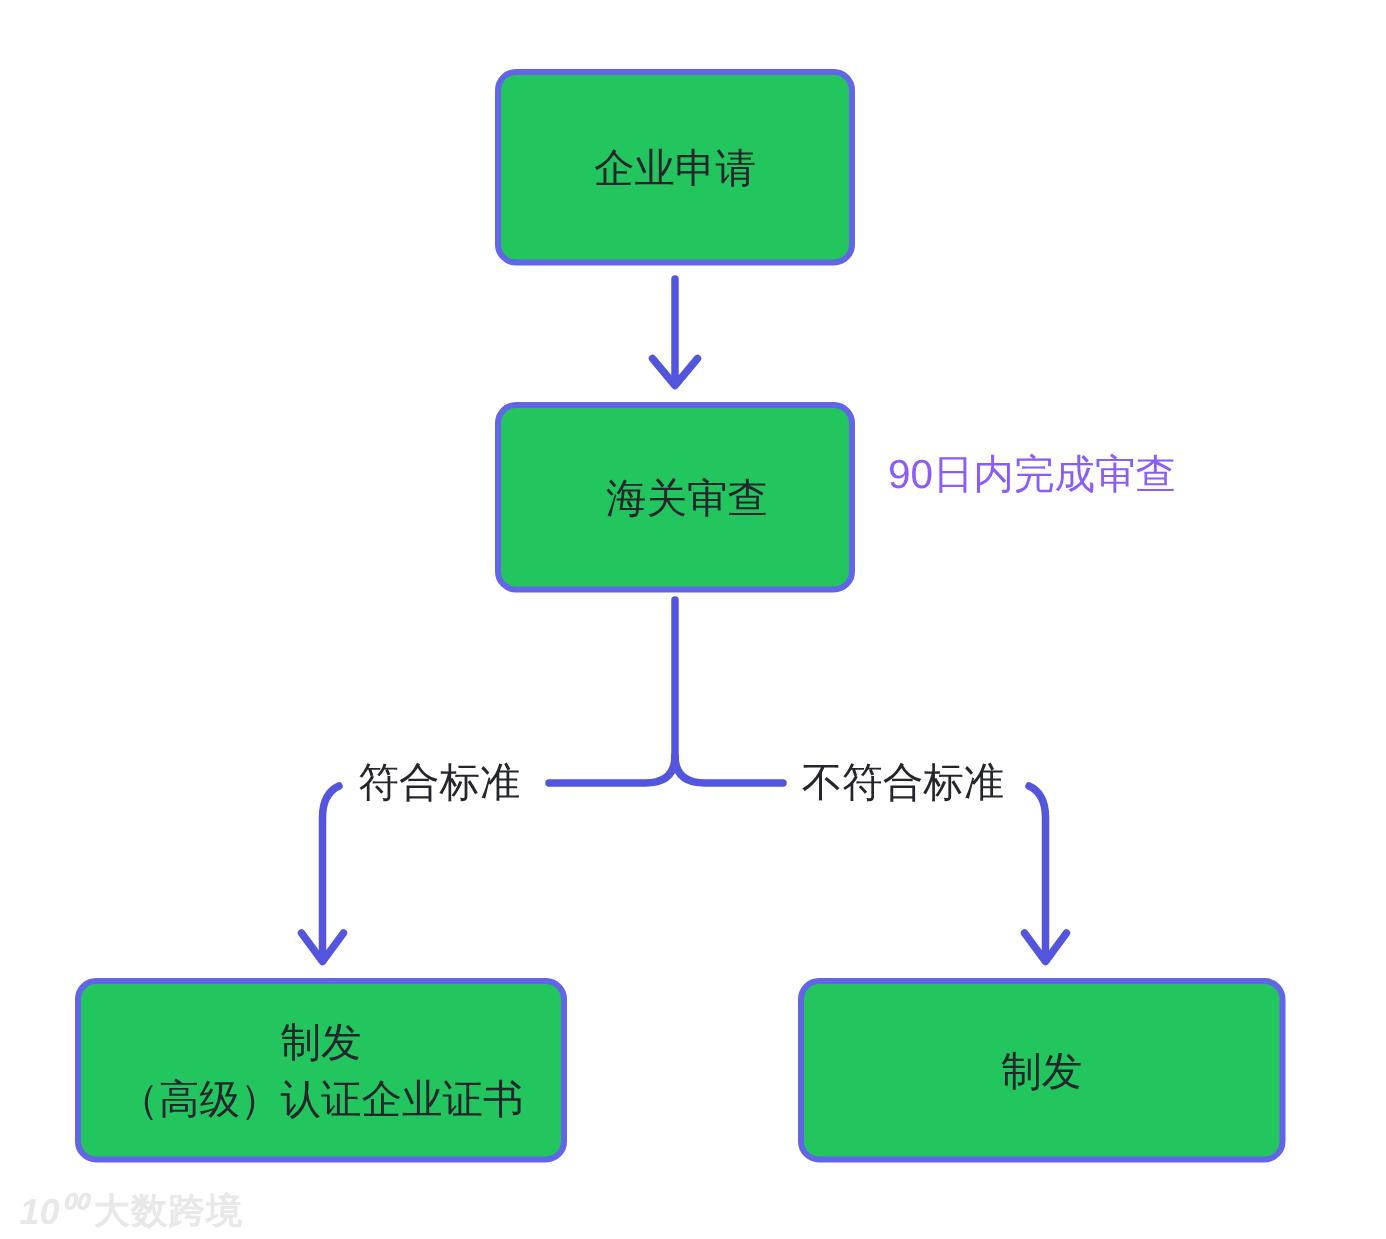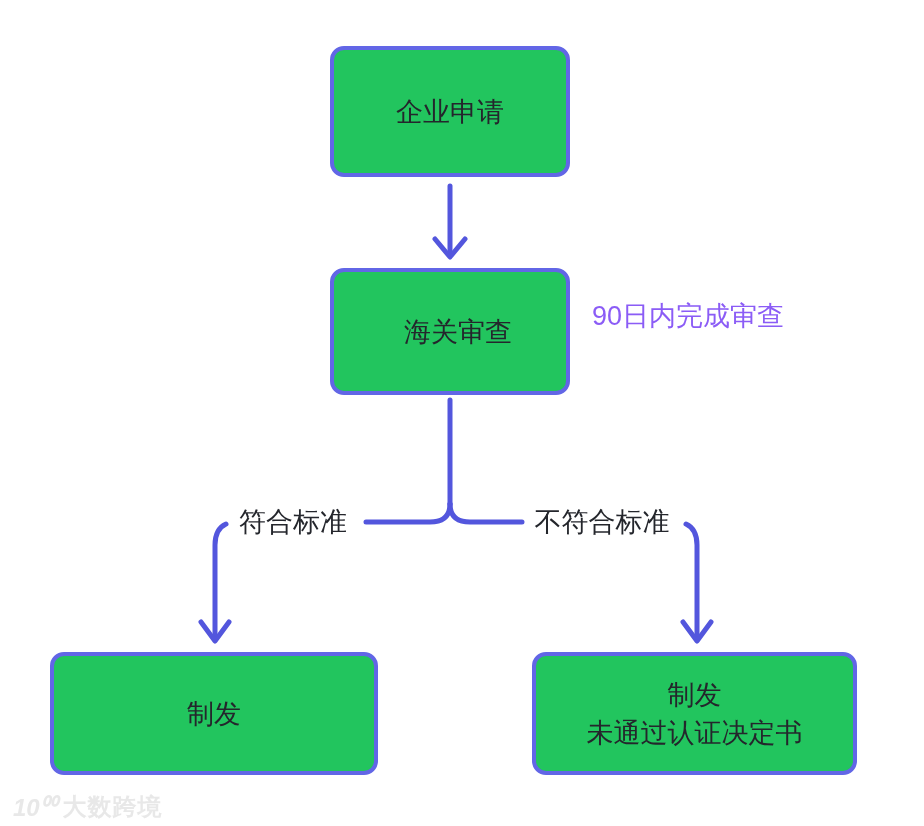--- a/index.html
+++ b/index.html
@@ -106,25 +106,25 @@
 
   <div class="side-note">
     <div>90日内完成审查</div>
   </div>
 
   <div class="branch-label fail">不符合标准</div>
   <div class="branch-label pass">符合标准</div>
 
   <div class="node node-pass">
     <span>制发</span>
+    <span>（高级）认证企业证书</span>
   </div>
 
   <div class="node node-fail">
     <span>制发</span>
-    <span>未通过认证决定书</span>
   </div>
 
   <div class="watermark">
     <span class="logo">10⁰⁰</span>
     <span>大数跨境</span>
   </div>
 
 </div>
 
 </body></html>

